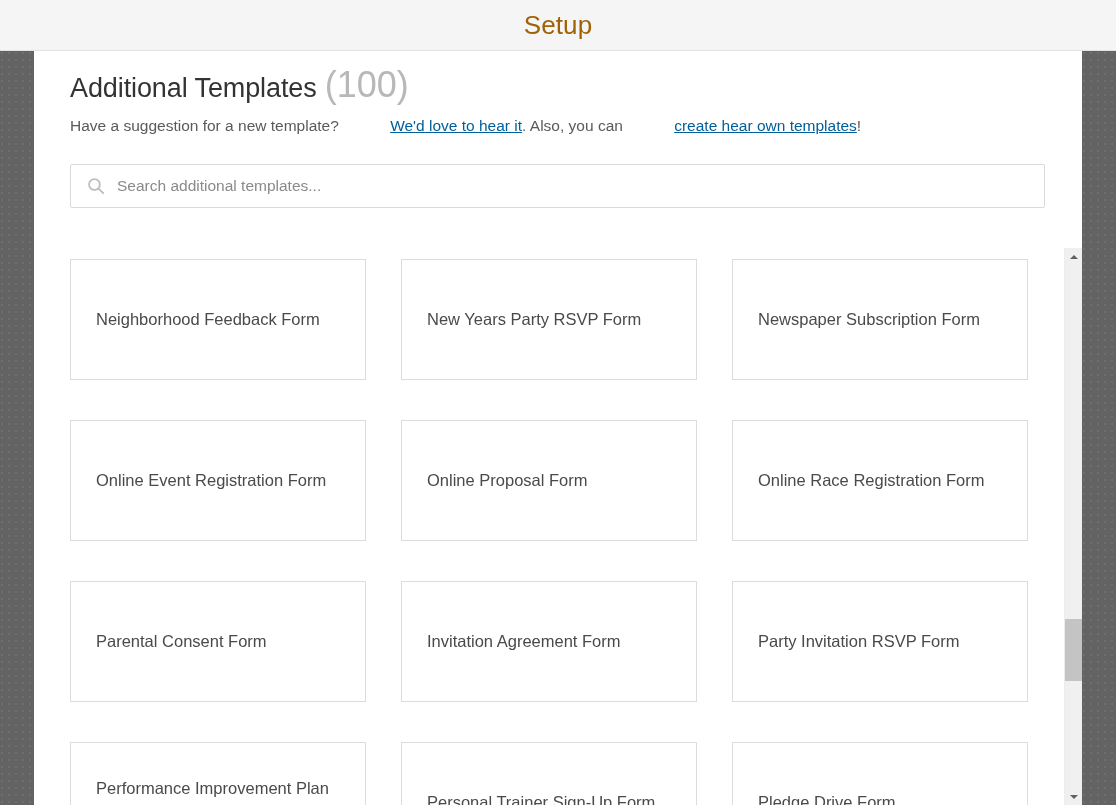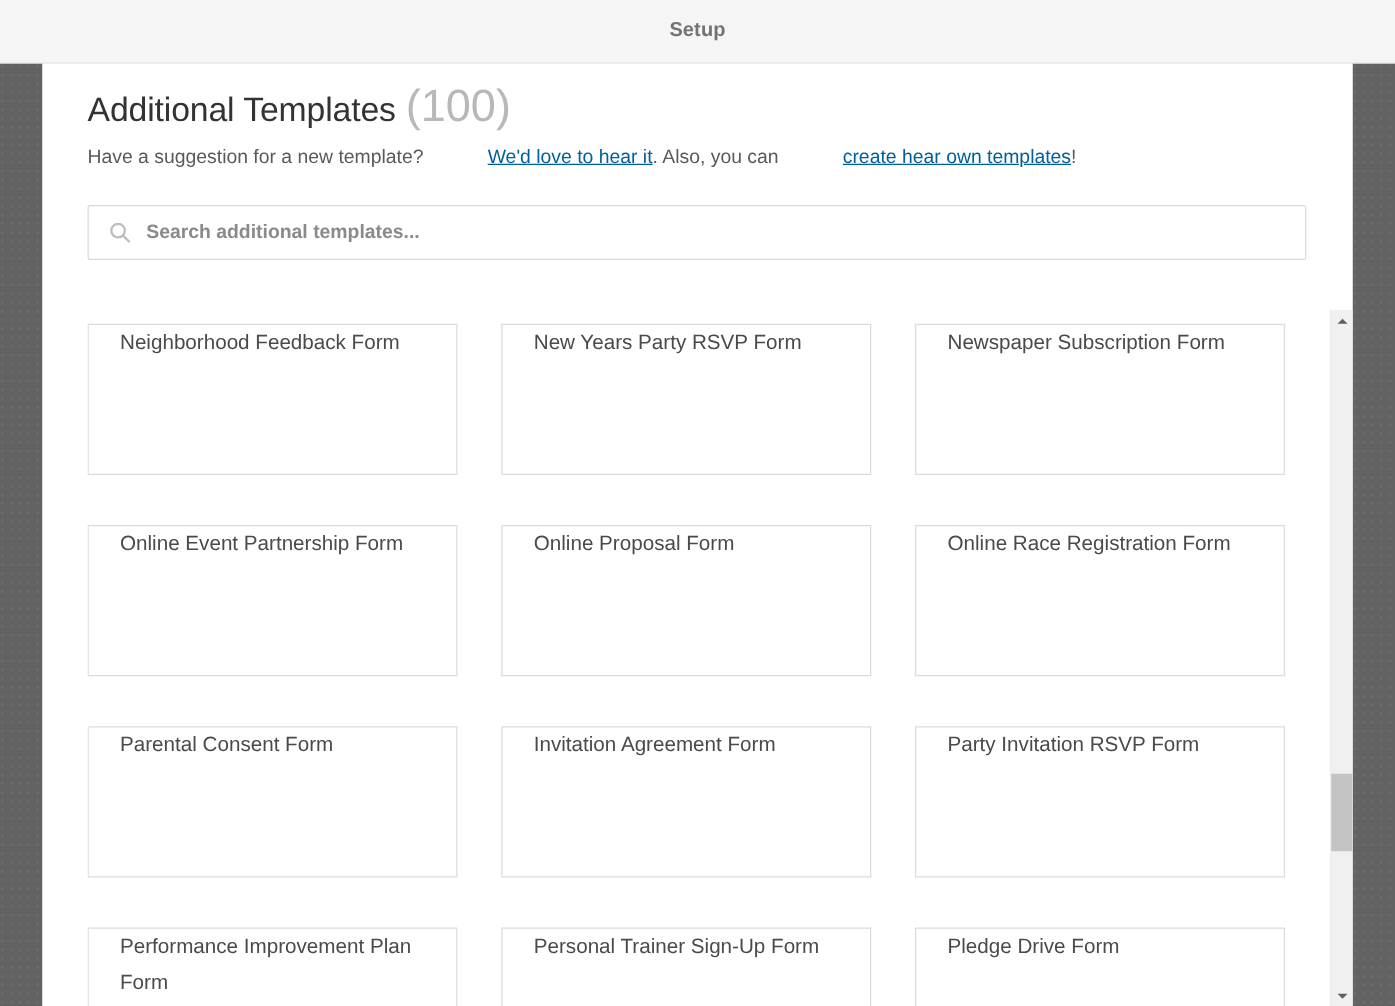--- a/index.html
+++ b/index.html
@@ -25,23 +25,23 @@
     left: 0; top: 0;
     width: 1116px;
     height: 51px;
     background: #f5f5f5;
     border-bottom: 1px solid #e2e2e2;
     display: flex;
     align-items: center;
     justify-content: center;
   }
   .titlebar-title {
-    font-size: 16px;
-    color: #737373;
-    font-weight: 700;
+    font-size: 26px;
+    color: #a16207;
+    font-weight: 400;
     letter-spacing: 0.1px;
   }
 
   
   .backdrop-left,
   .backdrop-right {
     position: absolute;
     top: 51px;
     height: 754px;
     background-color: #636363;
@@ -117,21 +117,20 @@
   }
   .search-input {
     flex: 1;
     border: none;
     outline: none;
     font-family: "Liberation Sans", sans-serif;
     font-size: 15.5px;
     color: #333333;
     background: transparent;
     height: 40px;
-    font-weight: bold;
   }
   .search-input::placeholder {
     color: #8a8a8a;
     opacity: 1;
   }
 
   
   .list-viewport {
     position: absolute;
     left: 36px;
@@ -148,20 +147,21 @@
     row-gap: 40px;
     padding-top: 11px;
   }
 
   .tpl-card {
     width: 296px;
     height: 121px;
     border: 1px solid #dcdcdc;
     background: #ffffff;
     display: flex;
+    align-items: center;
     padding: 0 25px;
     cursor: pointer;
   }
   .tpl-card-label {
     font-size: 16.5px;
     line-height: 29px;
     color: #4a4a4a;
     font-weight: 400;
   }
 
@@ -240,21 +240,21 @@
           <div class="tpl-card">
             <span class="tpl-card-label">Neighborhood Feedback Form</span>
           </div>
           <div class="tpl-card">
             <span class="tpl-card-label">New Years Party RSVP Form</span>
           </div>
           <div class="tpl-card">
             <span class="tpl-card-label">Newspaper Subscription Form</span>
           </div>
           <div class="tpl-card">
-            <span class="tpl-card-label">Online Event Partnership Form</span>
+            <span class="tpl-card-label">Online Event Registration Form</span>
           </div>
           <div class="tpl-card">
             <span class="tpl-card-label">Online Proposal Form</span>
           </div>
           <div class="tpl-card">
             <span class="tpl-card-label">Online Race Registration Form</span>
           </div>
           <div class="tpl-card">
             <span class="tpl-card-label">Parental Consent Form</span>
           </div>

